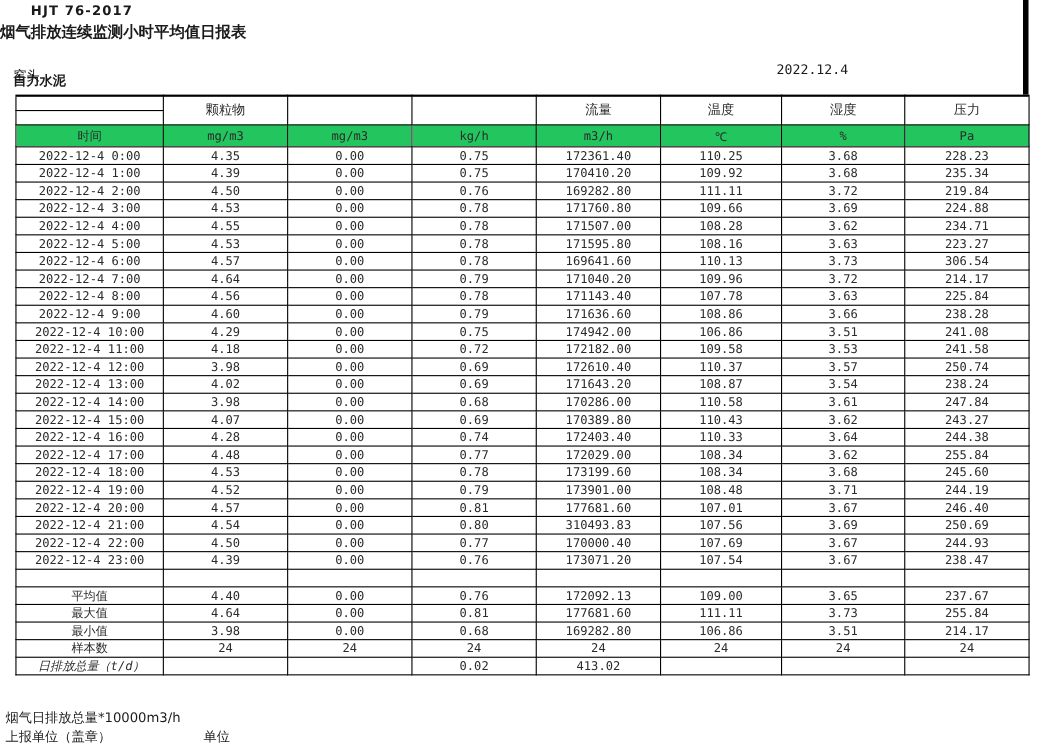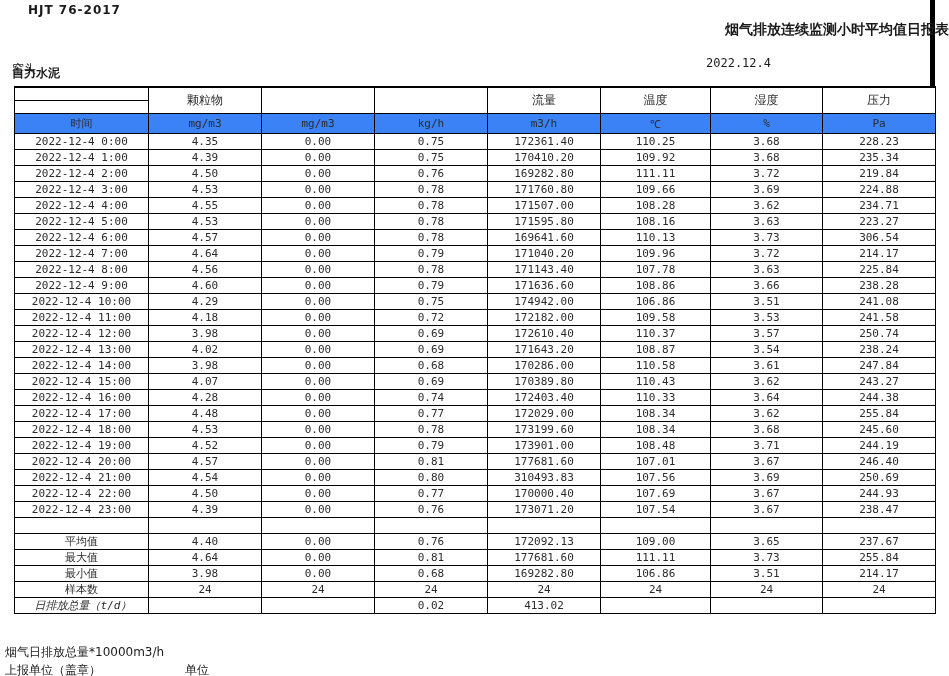--- a/index.html
+++ b/index.html
@@ -3,31 +3,31 @@
 <meta charset="utf-8">
 <style>
   * { margin:0; padding:0; box-sizing:border-box; }
   html,body { width:949px; height:676px; background:#ffffff; overflow:hidden; }
   body { font-family:"DejaVu Sans", sans-serif; color:#1a1a1a; }
   .sheet { position:relative; width:935px; height:676px; background:#fff; }
 
   .corner-bar { position:absolute; top:0; right:0; width:5px; height:86px; background:#000; }
 
   .std-code { position:absolute; top:3px; left:28px; font-weight:bold; font-size:12px; letter-spacing:1px; }
-  .doc-title { position:absolute; top:21px; left:0; width:949px; text-align:right; font-weight:bold; font-size:14px; }
+  .doc-title { position:absolute; top:21px; left:0; width:949px; text-align:left; font-weight:bold; font-size:14px; }
   .company { position:absolute; top:41px; left:12px; font-weight:bold; font-size:12px;margin-top:24px; }
   .station { position:absolute; top:61px; left:12px; font-weight:normal; font-size:12px; }
   .date { position:absolute; top:56px; left:706px; font-size:12px; font-family:"DejaVu Sans Mono", monospace; }
 
   table.report { position:absolute; top:86px; left:14px; width:921px; border-collapse:collapse; table-layout:fixed; }
   table.report td, table.report th { border:1px solid #000; font-weight:normal; text-align:center; vertical-align:middle; font-size:11px; font-family:"DejaVu Sans Mono", monospace; color:#2b2b2b; overflow:hidden; white-space:nowrap; }
   table.report { border-top:2px solid #000; }
   tr.hsub td { height:13px; }
   tr.hsub th { font-family:"DejaVu Sans", sans-serif; font-size:12px; }
-  tr.units td { height:20px; background:#3b82f6; font-size:11px; }
+  tr.units td { height:20px; background:#22c55e; font-size:11px; }
   tr.datarow td { height:16px; }
   tr.seprow td { height:16px; }
   tr.sumrow td { height:16px; }
   td.left-label { text-align:left; padding-left:3px;font-style:italic; }
   td.cn { font-family:"DejaVu Sans", sans-serif; }
 
   .footnote { position:absolute; top:644px; left:5px; font-size:12px; }
   .foot-unit-row { position:absolute; top:662px; left:5px; font-size:12px; }
   .foot-unit-row .unit2 { position:absolute; left:180px; top:0; white-space:nowrap; }
 </style>

